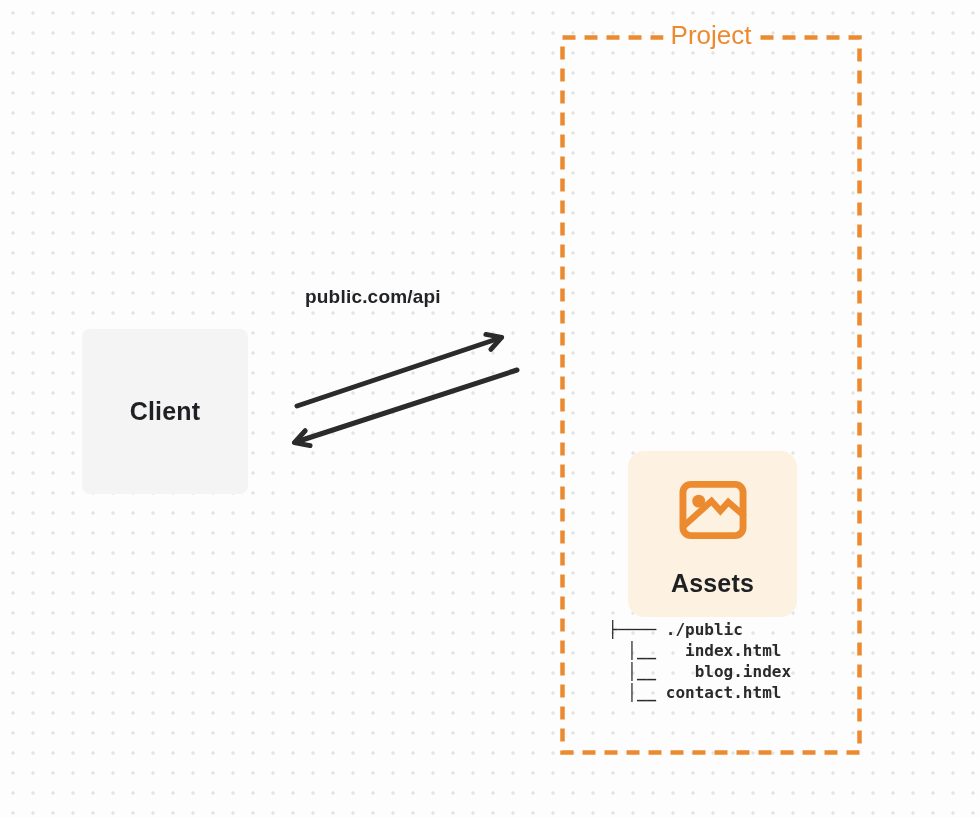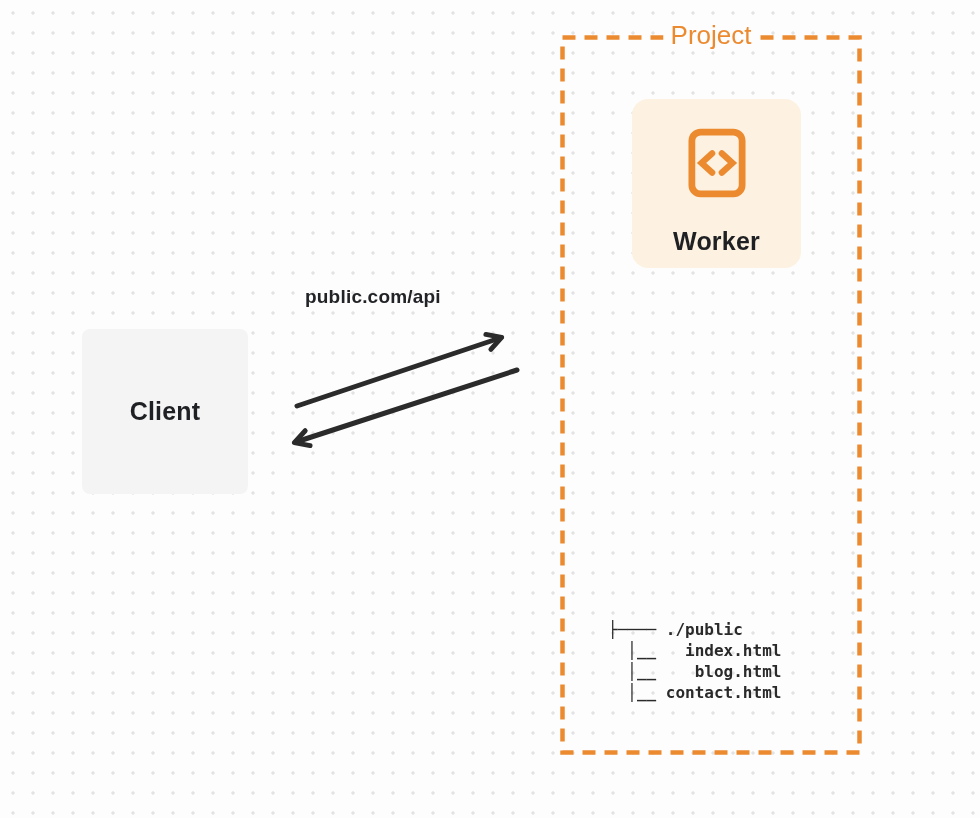--- a/index.html
+++ b/index.html
@@ -70,31 +70,31 @@
     <line x1="297" y1="406" x2="500" y2="338" stroke="#2b2b2b" stroke-width="5" stroke-linecap="round" marker-end="url(#ah)"></line>
     <line x1="517" y1="370" x2="296" y2="442" stroke="#2b2b2b" stroke-width="5" stroke-linecap="round" marker-end="url(#ah)"></line>
   </svg>
 
   <div class="project-box">
     <svg class="project-border" viewBox="0 0 302 720">
       <rect x="2.5" y="2.5" width="297" height="715" fill="none" stroke="#ec8a30" stroke-width="4.5" stroke-dasharray="13 9"></rect>
     </svg>
     <div class="project-label">Project</div>
 
-    <div class="card worker">
+
+    <div class="card assets">
       <span>
-        <svg width="58" height="70" viewBox="0 0 60 72">
-          <rect x="4" y="4" width="52" height="64" rx="9" fill="none" stroke="#ec8a30" stroke-width="7"></rect>
-          <path d="M25,26 L14,36 L25,46" fill="none" stroke="#ec8a30" stroke-width="6.5" stroke-linecap="round" stroke-linejoin="miter"></path>
-          <path d="M35,26 L46,36 L35,46" fill="none" stroke="#ec8a30" stroke-width="6.5" stroke-linecap="round" stroke-linejoin="miter"></path>
+        <svg width="68" height="60" viewBox="0 0 69 60">
+          <rect x="4" y="4" width="61" height="52" rx="8" fill="none" stroke="#ec8a30" stroke-width="7"></rect>
+          <circle cx="20" cy="21" r="6.5" fill="#ec8a30"></circle>
+          <path d="M5,46 L33,21 L42,31 L50,22 L65,35" fill="none" stroke="#ec8a30" stroke-width="6.5" stroke-linejoin="miter" stroke-linecap="round"></path>
         </svg>
       </span>
-      <span class="node-label">Worker</span>
+      <span class="node-label">Assets</span>
     </div>
-
 
     <pre class="file-tree">├──── ./public
   │__   index.html
-  │__    blog.html
+  │__    blog.index
   │__ contact.html</pre>
   </div>
 
 </div>
 
 </body></html>

